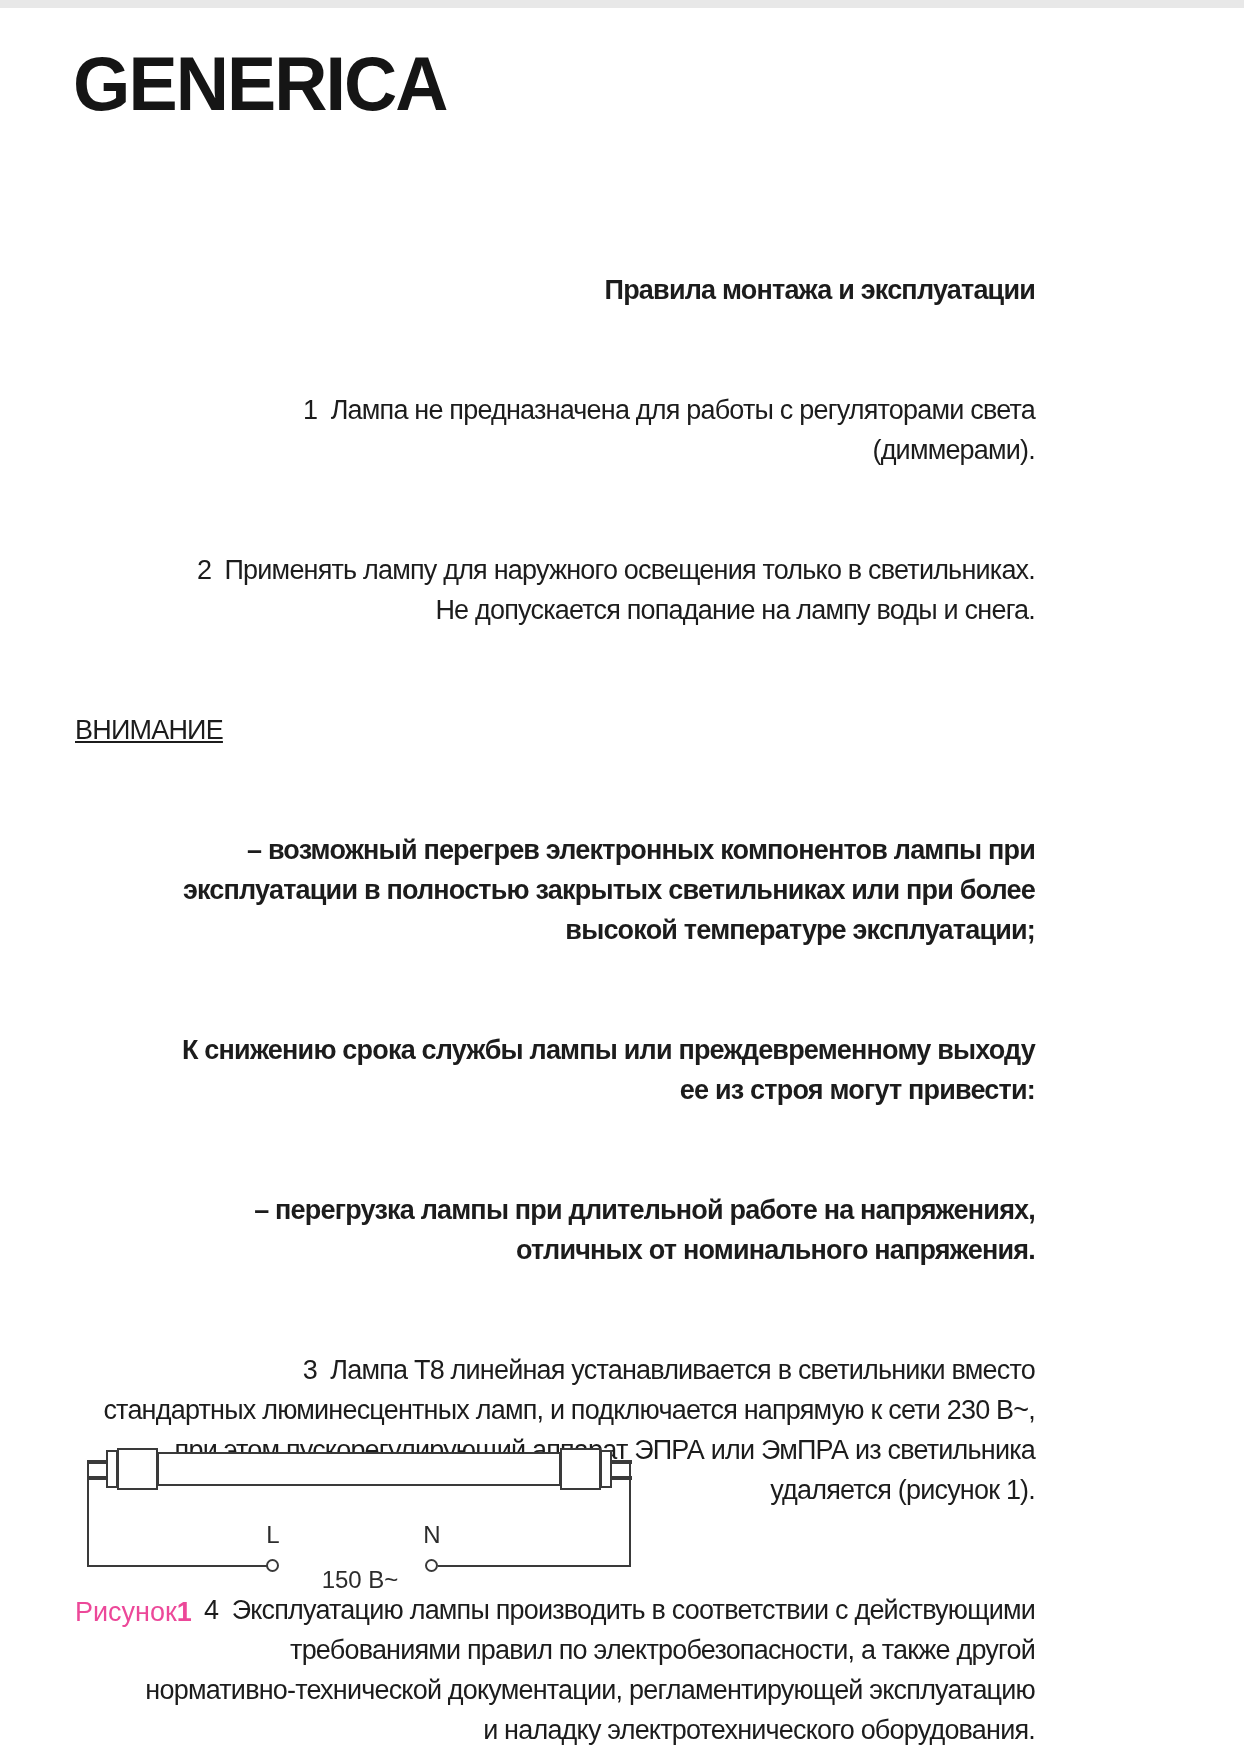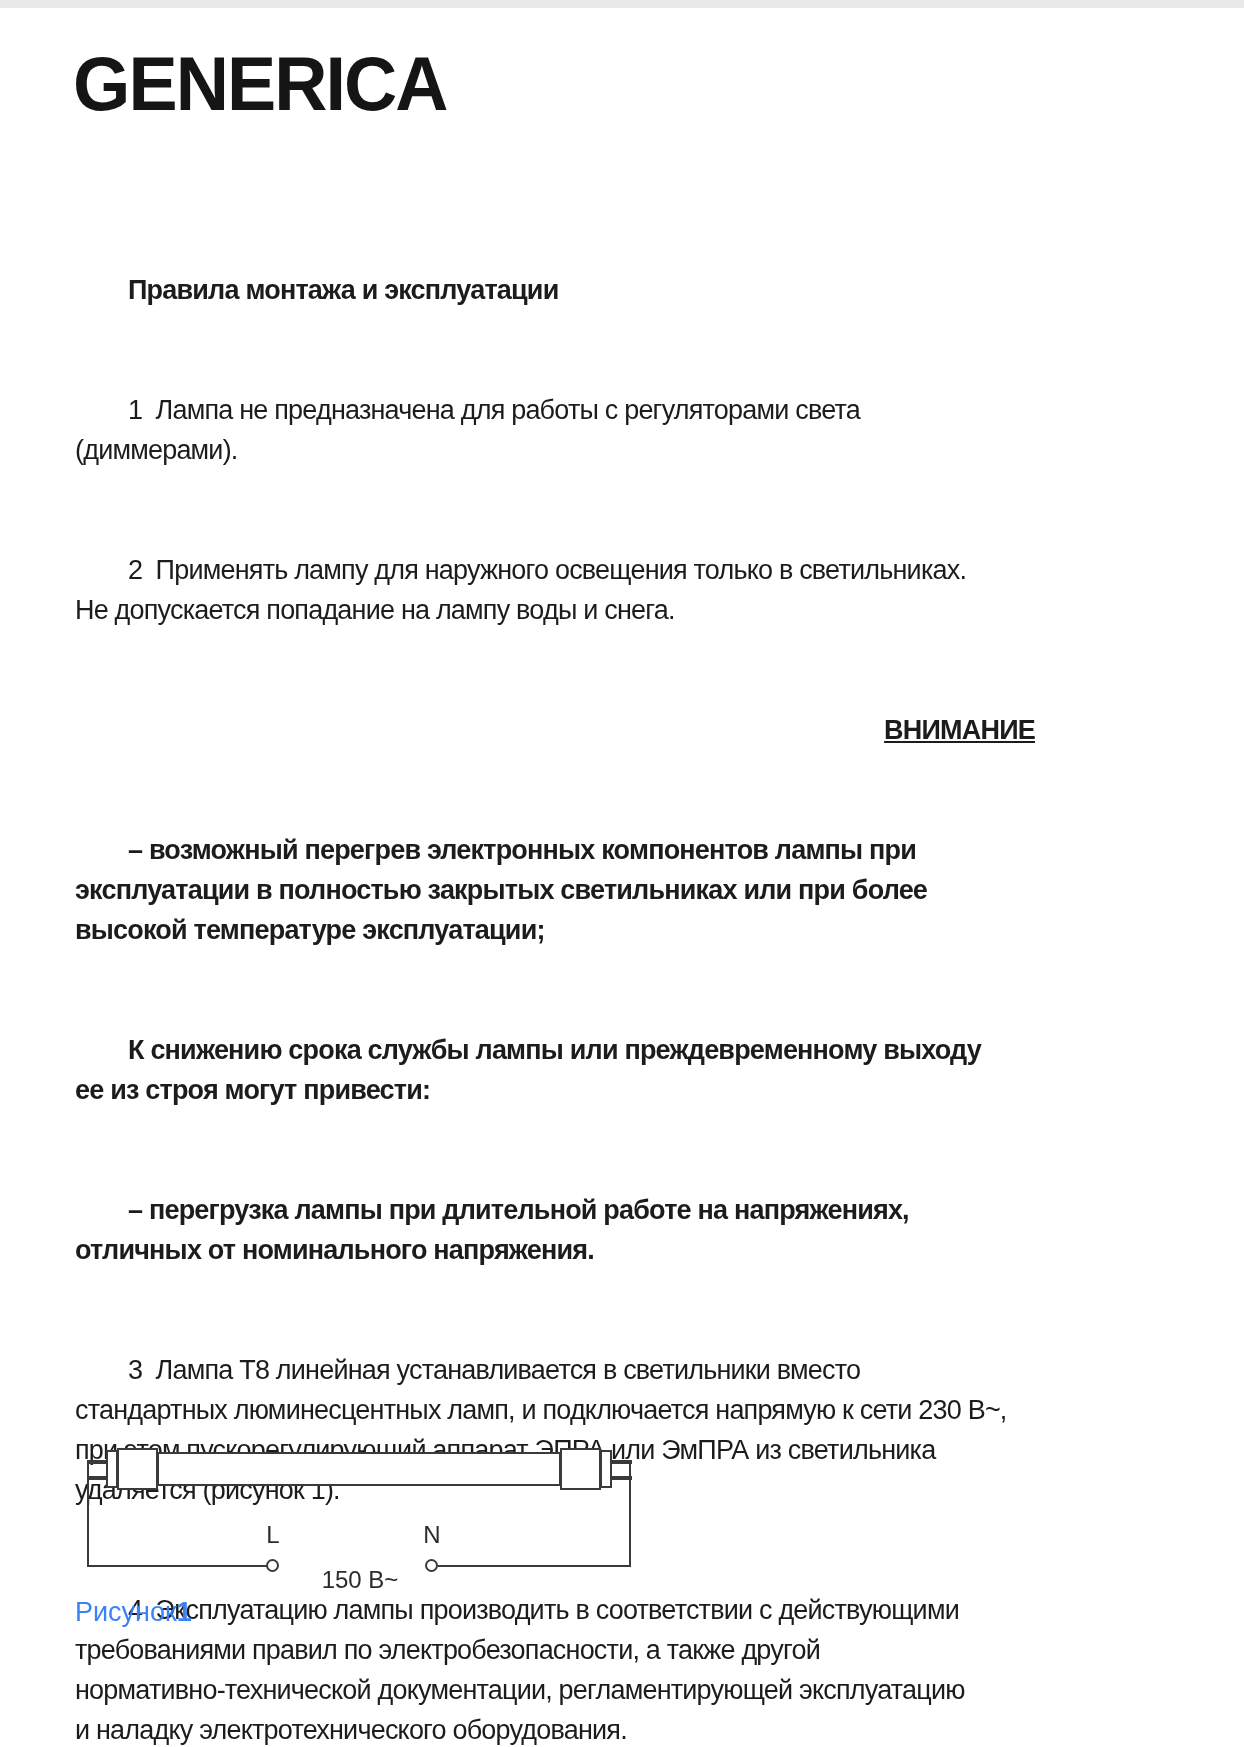--- a/index.html
+++ b/index.html
@@ -36,26 +36,27 @@
     top: 182px;
     width: 960px;
     font-size: 27px;
     line-height: 40px;
     letter-spacing: -0.8px;
     white-space: pre;
   }
   .textblock p {
     margin: 0;
     text-indent: 53px;
+    text-align: right;
   }
   .textblock p.bold { font-weight: bold; }
   .textblock p.section-title { font-weight: bold; }
   .textblock p.attn {
-    font-weight: bold;
-    text-align: right;
+    font-weight: normal;
+    text-align: left;
     text-indent: 0;
     text-decoration: underline;
   }
 
   
   .diagram { position: absolute; left: 0; top: 0; width: 100%; height: 100%; pointer-events: none; }
   .diagram .box {
     position: absolute;
     border: 2px solid #3a3a3a;
     background: #ffffff;
@@ -99,21 +100,21 @@
   }
   .lbl-l { left: 258px; top: 1513px; width: 30px; }
   .lbl-n { left: 417px; top: 1513px; width: 30px; }
   .lbl-v { left: 297px; top: 1558px; width: 126px; }
 
   .caption {
     position: absolute;
     left: 75px;
     top: 1589px;
     font-size: 27px;
-    color: #3b82f6;
+    color: #ec4899;
     white-space: pre;
   }
   .caption .num { font-weight: bold; }
 </style>
 </head>
 <body>
 
 <div class="page">
 
   <div class="logo">GENERICA</div>

